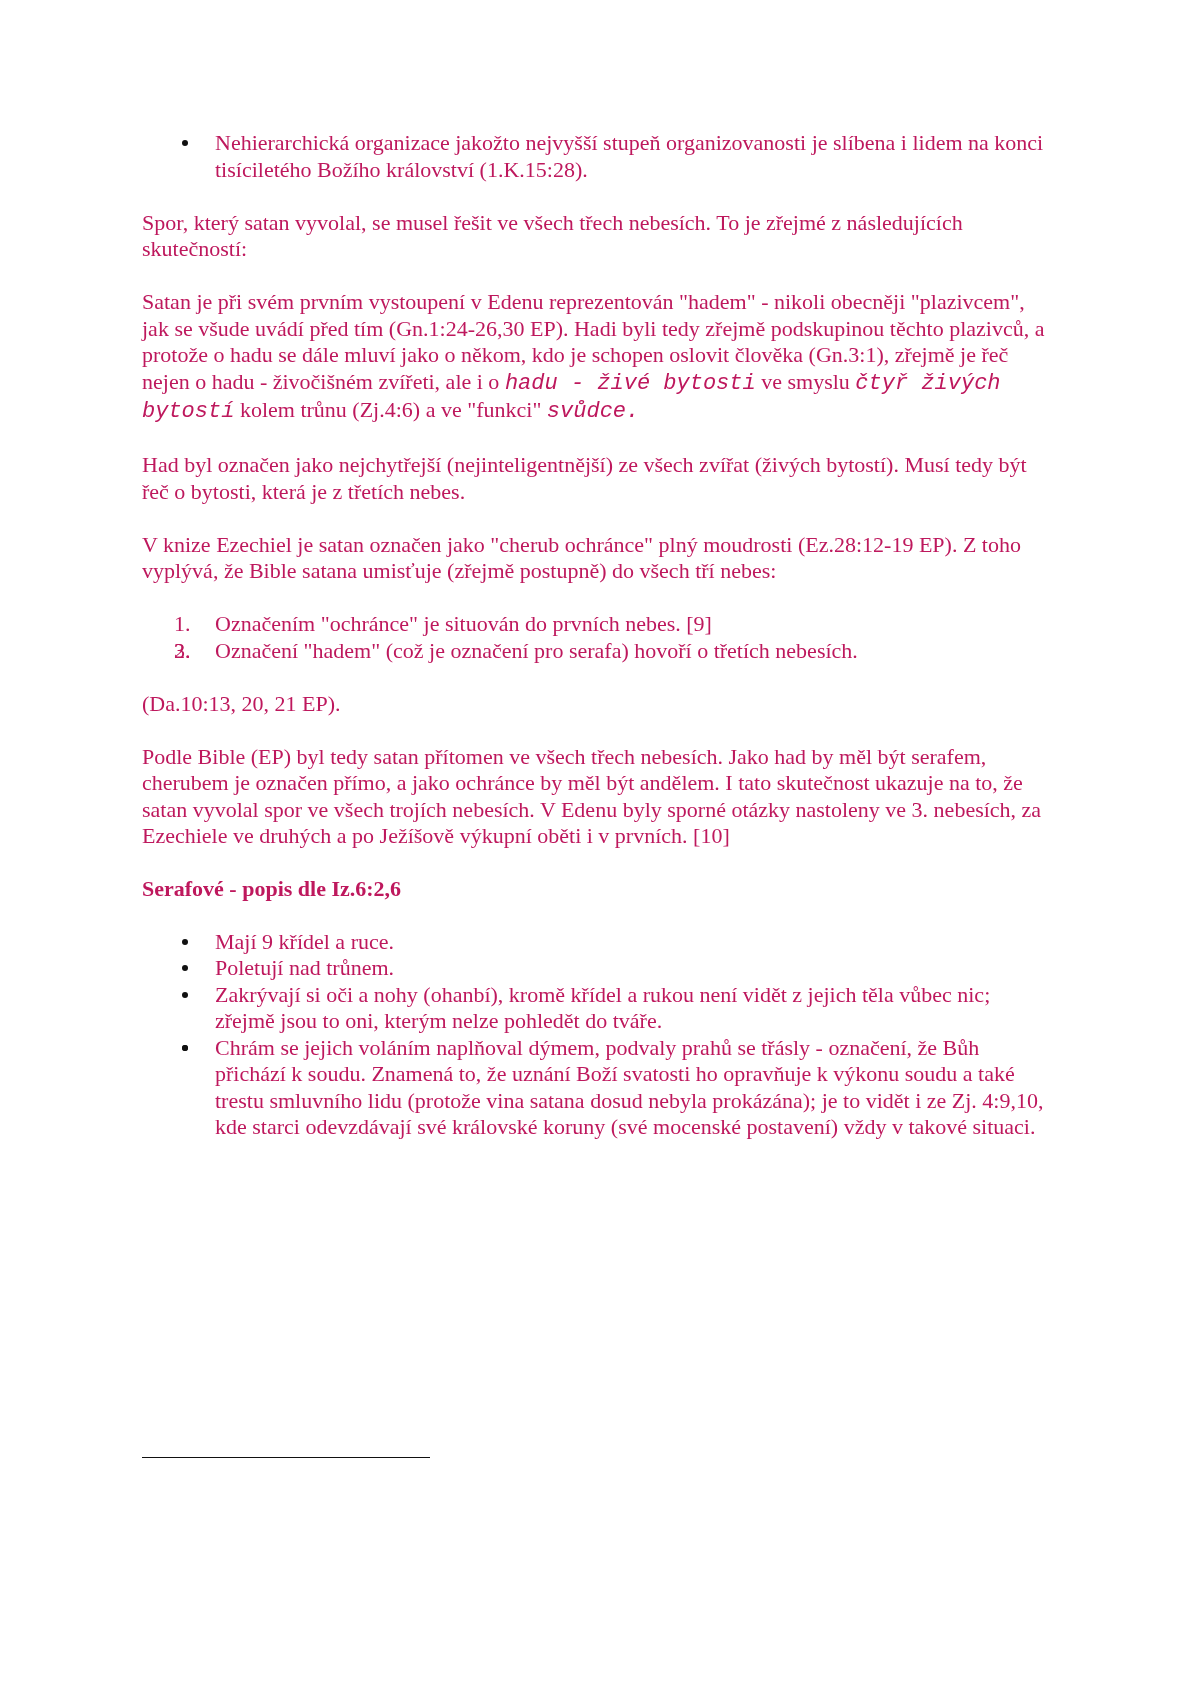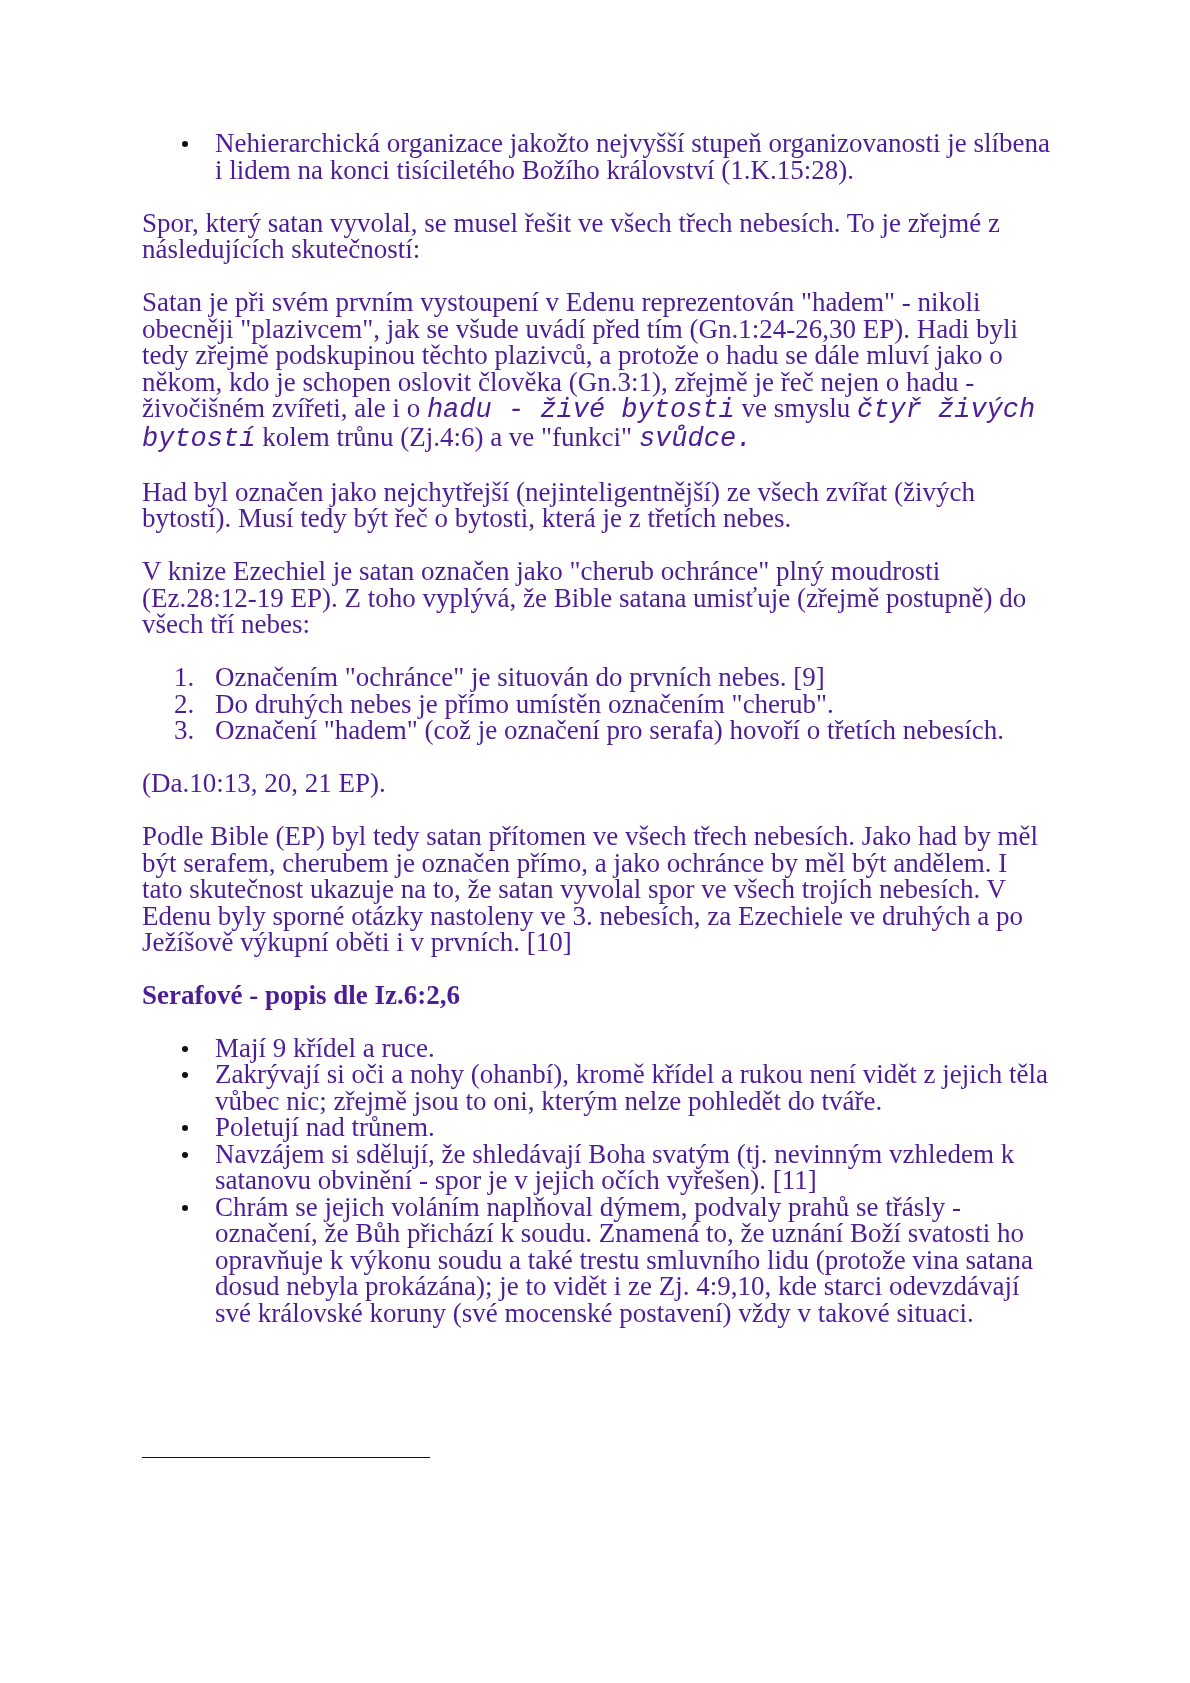--- a/index.html
+++ b/index.html
@@ -1,20 +1,20 @@
 <!DOCTYPE html>
 <html><head>
 <meta charset="utf-8">
 <style>
   html, body { margin: 0; padding: 0; background: #ffffff; }
   body { width: 1190px; height: 1683px; position: relative; overflow: hidden; }
   .page {
     position: absolute; left: 142px; top: 130px; width: 910px;
     font-family: "Liberation Serif", "DejaVu Serif", serif;
-    font-size: 27px; line-height: 26.5px; color: #4c1d95;
+    font-size: 22px; line-height: 26.5px; color: #be185d;
   }
   p { margin: 0 0 26.5px 0; }
   ul, ol { margin: 0 0 26.5px 0; padding: 0; list-style: none; }
   li { position: relative; padding-left: 73px; }
   ul li .marker { position: absolute; left: 40px; top: 0; width: 20px; }
   ol li .marker { position: absolute; left: 32px; top: 0; width: 30px; }
   .bullet-dot { display: inline-block; width: 6px; height: 6px; border-radius: 50%; background: #111; vertical-align: middle; margin-top: -3px; }
   .heading { text-align: left; font-weight: bold; margin: 4px 0 26px 0; }
   .rule { position: absolute; left: 142px; top: 1457px; width: 288px; height: 0; border-top: 1.5px solid #111; }
   em { font-style: italic; font-family: Liberation Mono, monospace; }
@@ -39,50 +39,48 @@
 
   <p>V knize Ezechiel je satan označen jako "cherub ochránce" plný moudrosti (Ez.28:12-19 EP). Z toho vyplývá, že Bible satana umisťuje (zřejmě postupně) do všech tří nebes:</p>
 
   <ol>
     <li>
       <span class="marker">1.</span>
       <span>Označením "ochránce" je situován do prvních nebes. [9]</span>
     </li>
     <li>
       <span class="marker">2.</span>
-      <span>Do druhých nebes je přímo umístěn označením "cherub".</span>
     </li>
     <li>
       <span class="marker">3.</span>
       <span>Označení "hadem" (což je označení pro serafa) hovoří o třetích nebesích.</span>
     </li>
   </ol>
 
   <p>(Da.10:13, 20, 21 EP).</p>
 
   <p>Podle Bible (EP) byl tedy satan přítomen ve všech třech nebesích. Jako had by měl být serafem, cherubem je označen přímo, a jako ochránce by měl být andělem. I tato skutečnost ukazuje na to, že satan vyvolal spor ve všech trojích nebesích. V Edenu byly sporné otázky nastoleny ve 3. nebesích, za Ezechiele ve druhých a po Ježíšově výkupní oběti i v prvních. [10]</p>
 
   <p class="heading">Serafové - popis dle Iz.6:2,6</p>
 
   <ul>
     <li>
       <span class="marker"><span class="bullet-dot"></span></span>
       <span>Mají 9 křídel a ruce.</span>
     </li>
     <li>
       <span class="marker"><span class="bullet-dot"></span></span>
+      <span>Poletují nad trůnem.</span>
+    </li>
+    <li>
+      <span class="marker"><span class="bullet-dot"></span></span>
       <span>Zakrývají si oči a nohy (ohanbí), kromě křídel a rukou není vidět z jejich těla vůbec nic; zřejmě jsou to oni, kterým nelze pohledět do tváře.</span>
     </li>
     <li>
       <span class="marker"><span class="bullet-dot"></span></span>
-      <span>Poletují nad trůnem.</span>
-    </li>
-    <li>
-      <span class="marker"><span class="bullet-dot"></span></span>
-      <span>Navzájem si sdělují, že shledávají Boha svatým (tj. nevinným vzhledem k satanovu obvinění - spor je v jejich očích vyřešen). [11]</span>
     </li>
     <li>
       <span class="marker"><span class="bullet-dot"></span></span>
       <span>Chrám se jejich voláním naplňoval dýmem, podvaly prahů se třásly - označení, že Bůh přichází k soudu. Znamená to, že uznání Boží svatosti ho opravňuje k výkonu soudu a také trestu smluvního lidu (protože vina satana dosud nebyla prokázána); je to vidět i ze Zj. 4:9,10, kde starci odevzdávají své královské koruny (své mocenské postavení) vždy v takové situaci.</span>
     </li>
   </ul>
 </div>
 
 <div class="rule"></div>
 

